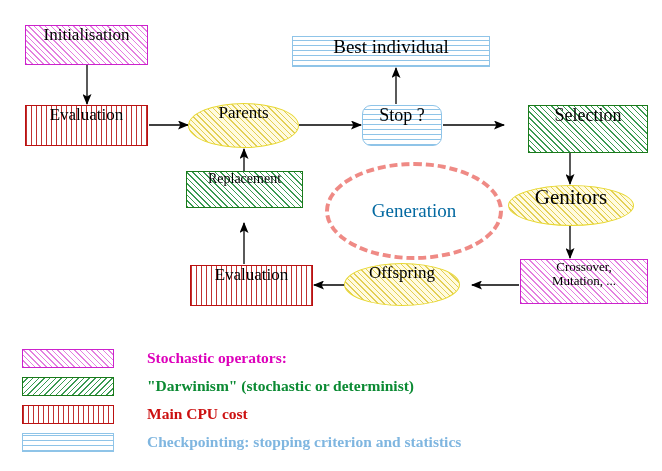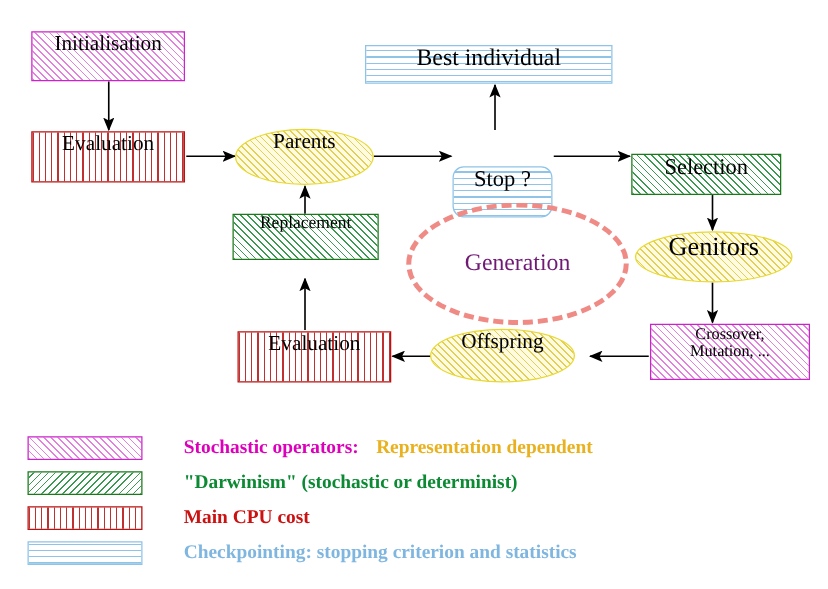--- a/index.html
+++ b/index.html
@@ -23,25 +23,25 @@
   .fill-greenback{background-color:#ffffff;
     background-image:repeating-linear-gradient(-45deg,#3a9a52 0 1px,rgba(0,0,0,0) 1px 4px);
     border:1.6px solid #1a7a1a;}
   .fill-blue{background-color:#ffffff;
     background-image:repeating-linear-gradient(0deg,#8fc4e8 0 1px,rgba(0,0,0,0) 1px 5px);
     border:1.4px solid #8fc4e8;}
   .fill-yellow{background-color:#fffbe0;
     background-image:repeating-linear-gradient(45deg,#e3cf54 0 1px,rgba(0,0,0,0) 1px 4px);
     border:1.6px solid #e8d832;}
   .ellipse{border-radius:50%;}
-  .rounded{border-radius:9px;margin-top:28px;}
+  .rounded{border-radius:9px;}
   .dashed-ellipse{position:absolute;border-radius:50%;
     border:4px dashed #ef8a85;background:transparent;
     display:flex;align-items:center;justify-content:center;}
-  .dashed-ellipse .lbl{color:#701a75;}
+  .dashed-ellipse .lbl{color:#0369a1;}
   
   #legend{position:absolute;left:0;top:338px;width:646px;height:120px;}
   .legend-row{position:absolute;left:22px;height:24px;display:flex;align-items:center;}
   .swatch{width:92px;height:19px;box-sizing:border-box;flex:0 0 auto;}
   .legend-text{margin-left:33px;font-size:15.5px;white-space:nowrap;
                font-family:"Liberation Serif","DejaVu Serif",serif;font-weight:bold;}
   .lt-magenta{color:#dd00bb;}
   .lt-gold{color:#eab11e;}
   .lt-green{color:#0b8a33;}
   .lt-red{color:#cc1111;}
@@ -86,21 +86,21 @@
   </div>
 
   <div class="node fill-yellow ellipse" style="left:188px;top:103px;width:111px;height:45px;font-size:17px;">
     <span class="lbl">Parents</span>
   </div>
 
   <div class="node fill-blue rounded" style="left:362px;top:105px;width:80px;height:41px;font-size:18px;">
     <span class="lbl">Stop ?</span>
   </div>
 
-  <div class="node fill-green" style="left:505px;top:105px;width:120px;height:33px;font-size:18px;margin-top:18px;">
+  <div class="node fill-green" style="left:528px;top:105px;width:120px;height:48px;font-size:18px;">
     <span class="lbl">Selection</span>
   </div>
 
   <div class="node fill-yellow ellipse" style="left:508px;top:185px;width:126px;height:41px;font-size:21px;">
     <span class="lbl">Genitors</span>
   </div>
 
   <div class="node fill-magenta" style="left:520px;top:259px;width:128px;height:45px;font-size:13px;">
     <span class="lbl" style="white-space:pre-line;">Crossover,
 Mutation, ...</span>
@@ -120,21 +120,20 @@
 
   <div class="dashed-ellipse" style="left:325px;top:162px;width:170px;height:90px;font-size:19px;">
     <span class="lbl">Generation</span>
   </div>
 
   <div id="legend">
 
     <div class="legend-row" style="top:8px;">
       <span class="swatch fill-magenta"></span>
       <span class="legend-text lt-magenta">Stochastic operators:</span>
-      <span class="legend-text lt-gold" style="margin-left:14px;">Representation dependent</span>
     </div>
 
     <div class="legend-row" style="top:36px;">
       <span class="swatch fill-greenback"></span>
       <span class="legend-text lt-green">"Darwinism" (stochastic or determinist)</span>
     </div>
 
     <div class="legend-row" style="top:92px;">
       <span class="swatch fill-blue"></span>
       <span class="legend-text lt-blue">Checkpointing: stopping criterion and statistics</span>

